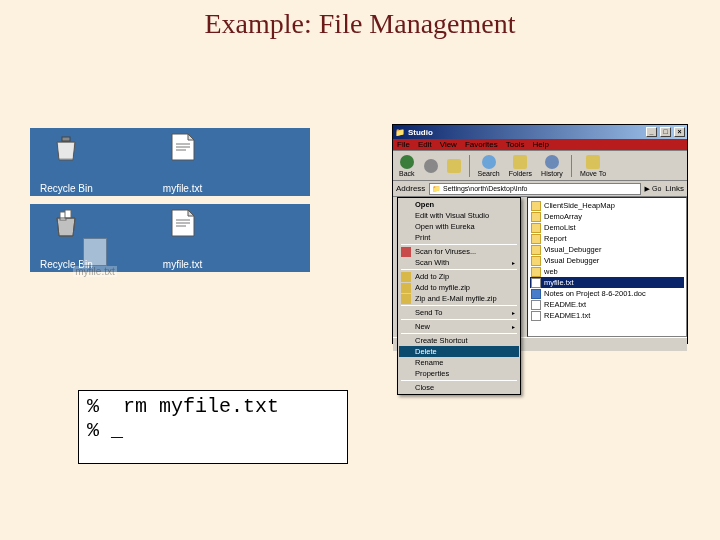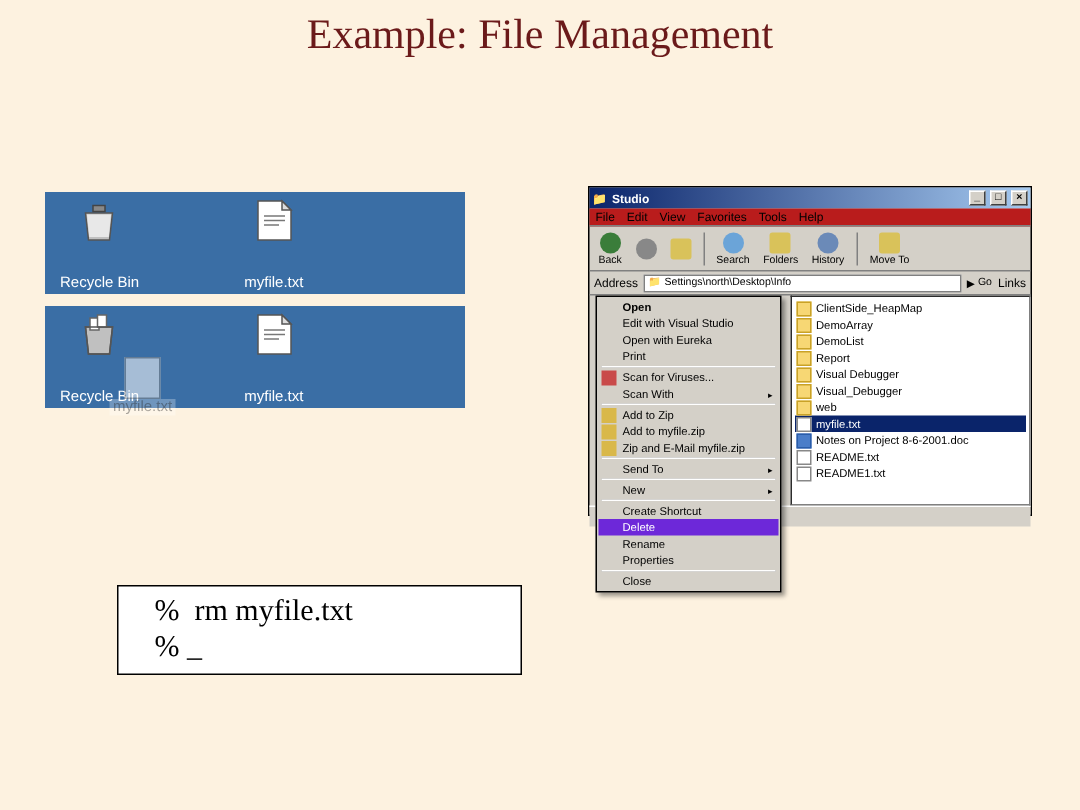--- a/index.html
+++ b/index.html
@@ -192,21 +192,21 @@
     font-size: 7.5px;
     color: #000;
     display: flex;
     align-items: center;
     gap: 3px;
     height: 11px;
     position: relative;
     cursor: default;
   }
   .ctx-item.bold { font-weight: bold; }
-  .ctx-item.highlight { background: #6d28d9; color: #fff; }
+  .ctx-item.highlight { background: #0c4a6e; color: #fff; }
   .ctx-item .arrow { position: absolute; right: 4px; font-size: 6px; }
   .ctx-item .ci-icon {
     position: absolute;
     left: 2px;
     width: 10px;
     height: 10px;
   }
   .ctx-sep {
     height: 1px;
     background: #808080;
@@ -248,26 +248,26 @@
     border-top: 1px solid #fff;
     padding: 1px 4px;
     font-size: 7.5px;
     background: #d4d0c8;
   }
   .terminal {
     position: absolute;
     left: 78px;
     top: 390px;
     width: 270px;
-    height: 60px;
+    height: 74px;
     background: #fff;
     border: 1px solid #000;
-    font-family: Liberation Serif, serif;
+    font-family: Liberation Mono, monospace;
     font-size: 20px;
-    padding: 4px 24px;
+    padding: 4px 8px;
     line-height: 24px;
   }
   .terminal .pline { white-space: pre; }
   .cursor::after { content: "_"; }
 </style>
 </head>
 <body>
 
 <h1 class="title">Example:  File Management</h1>
 
@@ -458,25 +458,25 @@
       <div class="file-item">
           <div class="fi-icon folder-ico"></div>
           <span>DemoList</span>
         </div>
       <div class="file-item">
           <div class="fi-icon folder-ico"></div>
           <span>Report</span>
         </div>
       <div class="file-item">
           <div class="fi-icon folder-ico"></div>
+          <span>Visual_Debugger</span>
+        </div>
+      <div class="file-item">
+          <div class="fi-icon folder-ico"></div>
           <span>Visual Debugger</span>
-        </div>
-      <div class="file-item">
-          <div class="fi-icon folder-ico"></div>
-          <span>Visual_Debugger</span>
         </div>
       <div class="file-item">
           <div class="fi-icon folder-ico"></div>
           <span>web</span>
         </div>
       <div class="file-item selected">
           <div class="fi-icon txt-ico"></div>
           <span>myfile.txt</span>
         </div>
       <div class="file-item">

